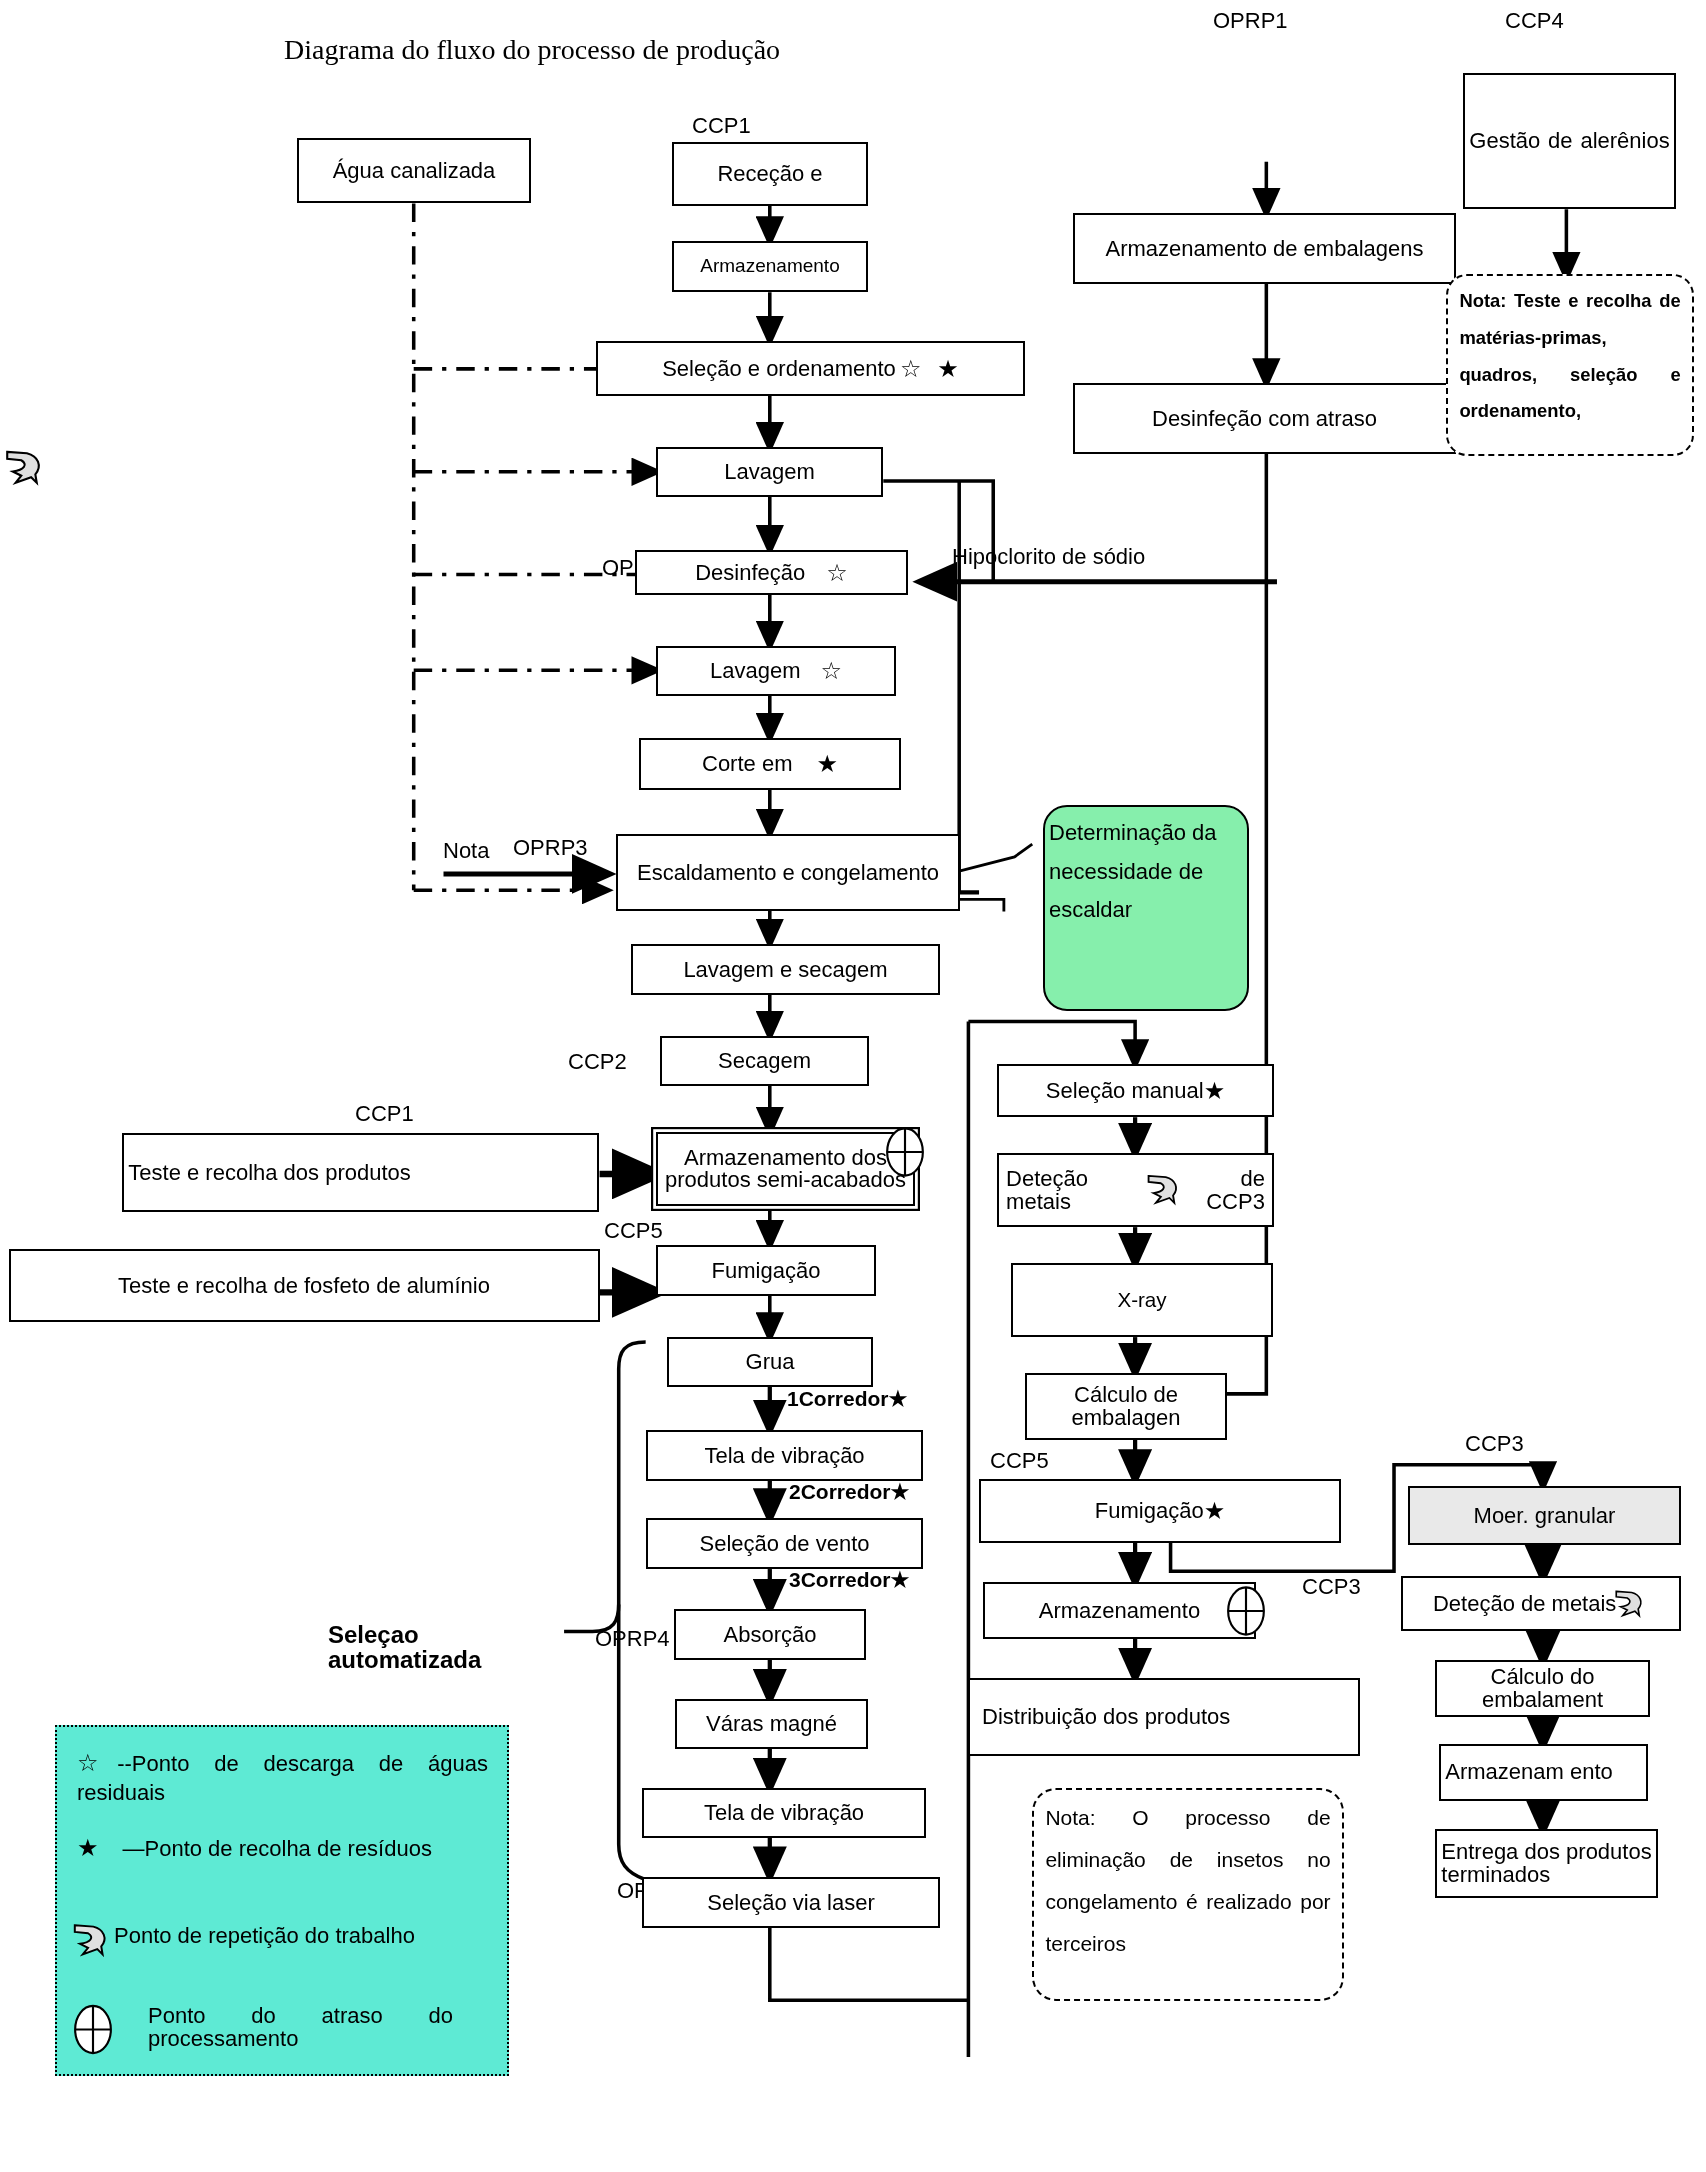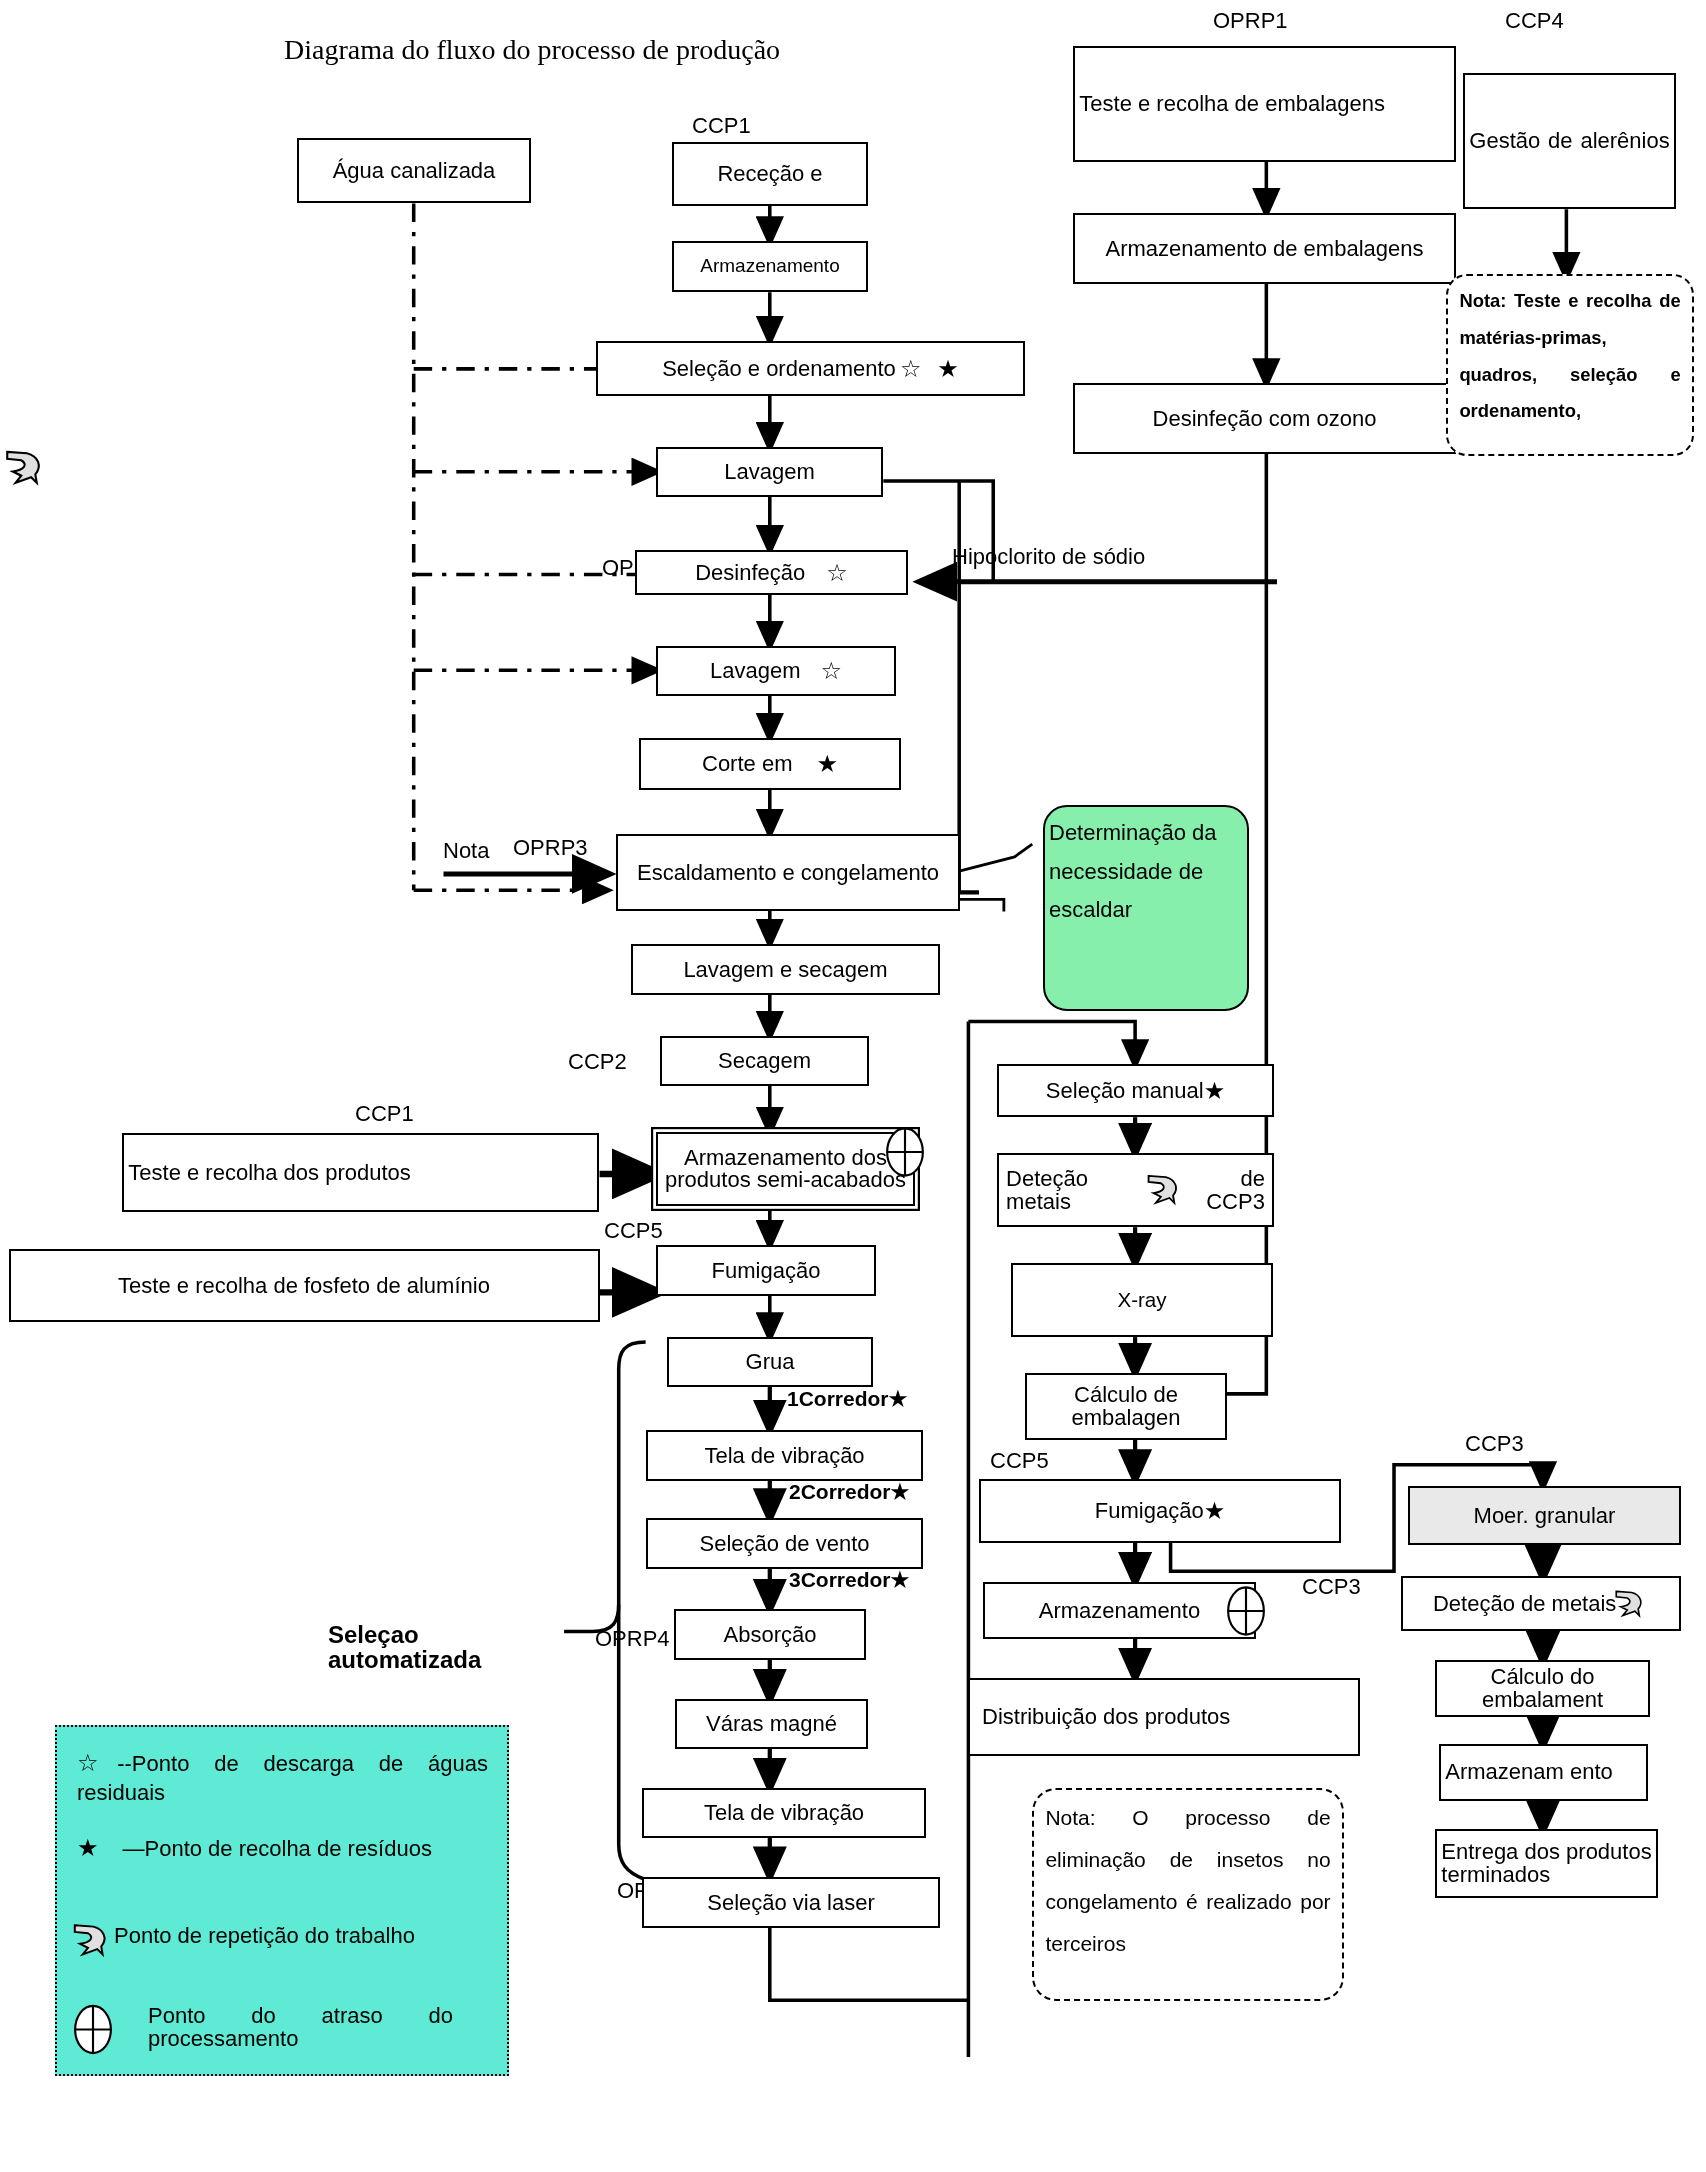--- a/index.html
+++ b/index.html
@@ -254,30 +254,27 @@
   <div class="label" style="left:617px;top:1879px;">OPRP5</div>
 
   <div class="box" style="left:642px;top:1877px;width:298px;height:51px;">
     <span class="ctr">Seleção via laser</span>
   </div>
 
   <div class="label bold" style="left:328px;top:1623px;font-size:24px;line-height:1.04;white-space:normal;width:220px;">Seleçao automatizada</div>
 
   <div class="label" style="left:1213px;top:8.5px;">OPRP1</div>
 
-  <div class="box" style="left:1073px;top:46px;width:383px;height:116px;font-size:22px;">
-    <span class="lft" style="line-height:1.1;">Teste e recolha de embalagens</span>
-  </div>
 
   <div class="box" style="left:1073px;top:213px;width:383px;height:71px;">
     <span class="ctr">Armazenamento de embalagens</span>
   </div>
 
   <div class="box" style="left:1073px;top:383px;width:383px;height:71px;">
-    <span class="ctr">Desinfeção com ozono</span>
+    <span class="ctr">Desinfeção com atraso</span>
   </div>
 
   <div class="label" style="left:1505px;top:8.5px;">CCP4</div>
 
   <div class="box" style="left:1463px;top:73px;width:213px;height:136px;font-size:22px;line-height:2.0;">
     <span class="jt" style="display:block;text-align:justify;text-align-last:justify;">Gestão de alerênios</span>
   </div>
 
   <div class="dashbox" style="left:1446px;top:274px;width:248px;height:182px;text-align:justify;text-align-last:left;">
     <span>Nota: Teste e recolha de matérias-primas, quadros, seleção e ordenamento,</span>

